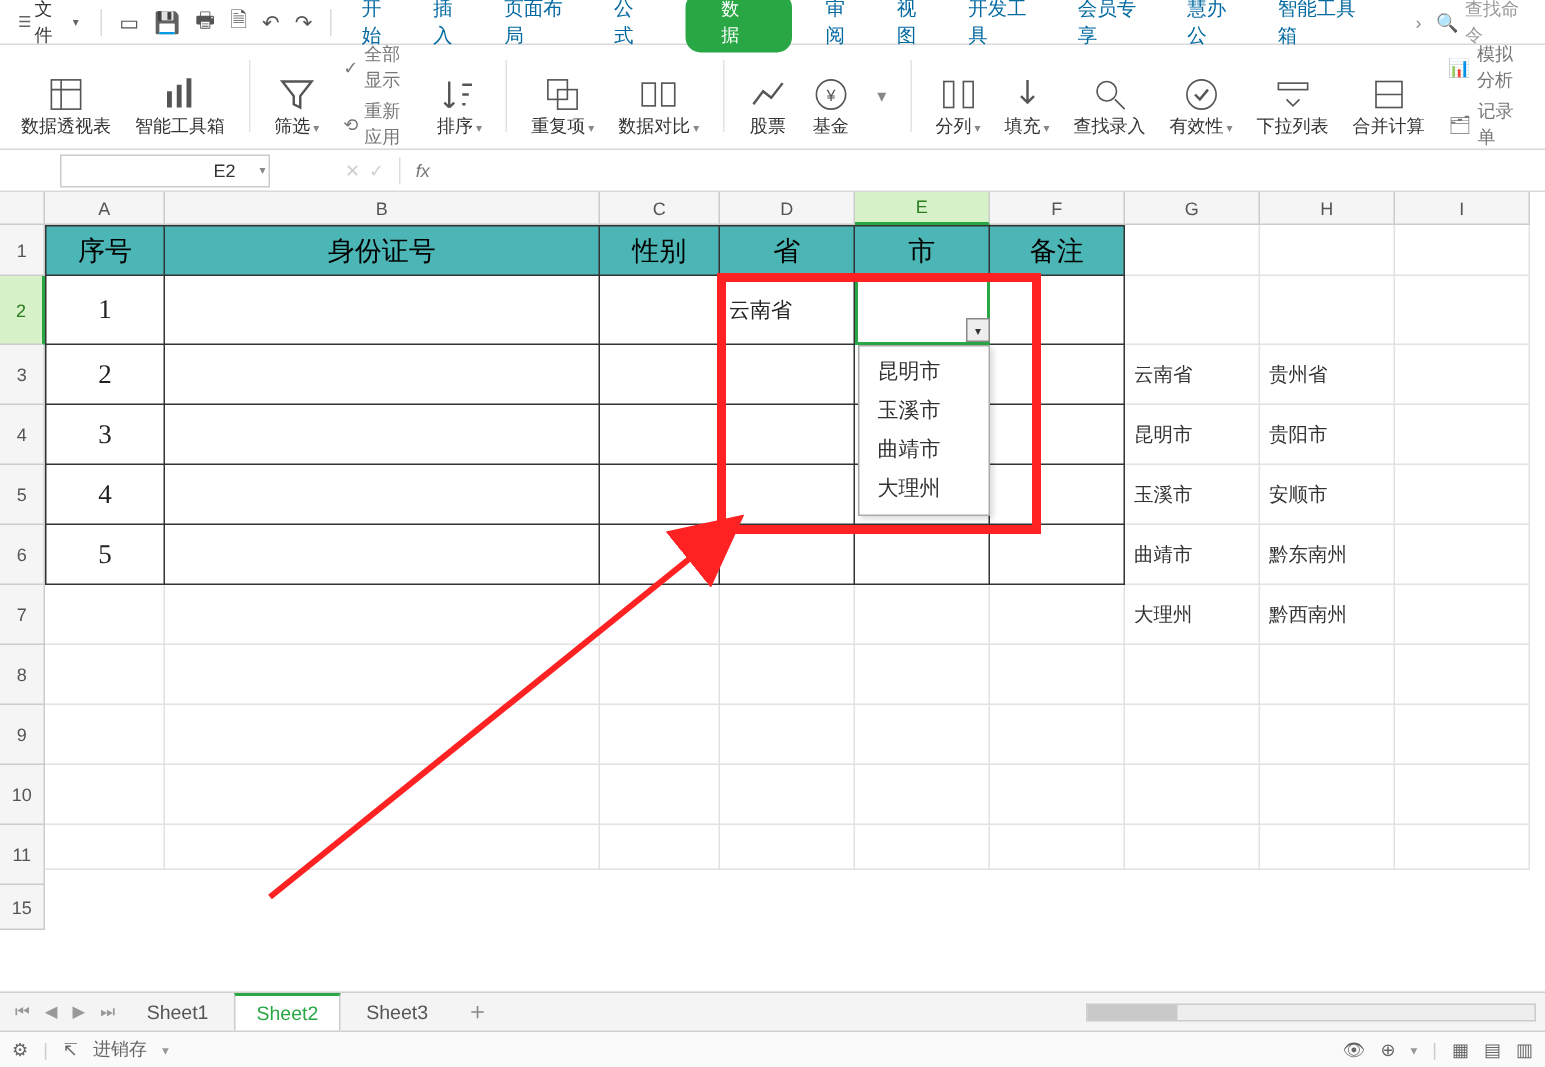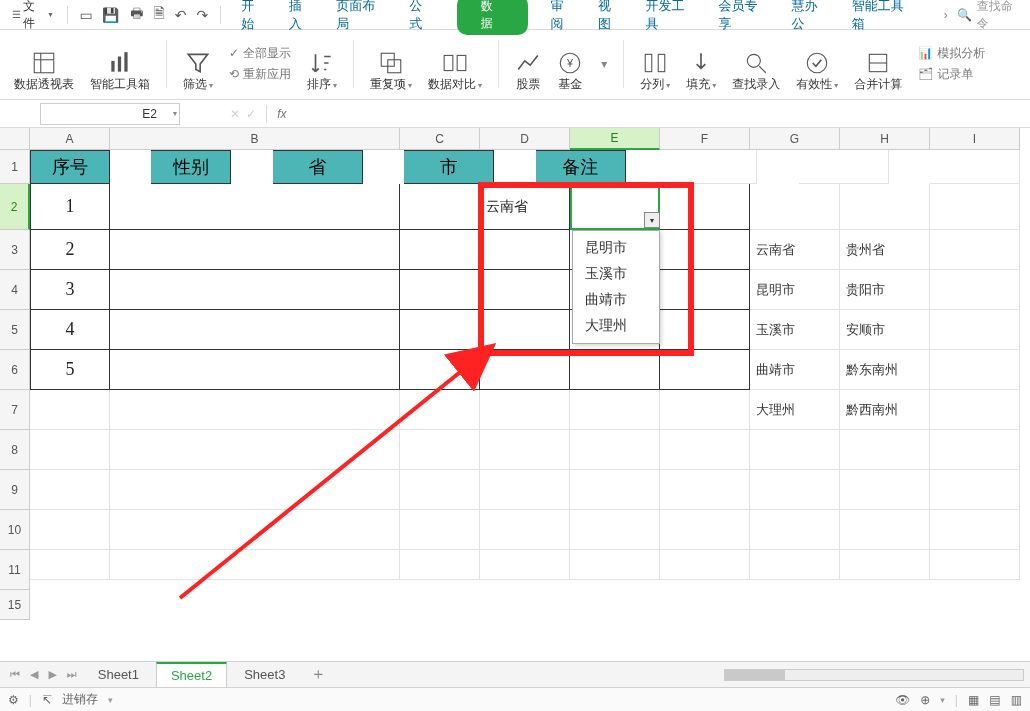--- a/index.html
+++ b/index.html
@@ -209,20 +209,27 @@
   </div>
   <div class="ribgrp">
     <svg class="big-ico" viewBox="0 0 24 24">
         <circle cx="12" cy="12" r="9" fill="none" stroke="#555"></circle>
         <path d="M8 12l3 3 5-6" stroke="#555" fill="none" stroke-width="1.5"></path>
       </svg>
     <span class="rlbl"><span>有效性</span><span class="caret">▾</span></span>
   </div>
   <div class="ribgrp">
     <svg class="big-ico" viewBox="0 0 24 24">
+        <rect x="3" y="5" width="18" height="4" fill="none" stroke="#555"></rect>
+        <path d="M8 15l4 4 4-4" stroke="#555" fill="none"></path>
+      </svg>
+    <span class="rlbl">下拉列表</span>
+  </div>
+  <div class="ribgrp">
+    <svg class="big-ico" viewBox="0 0 24 24">
         <rect x="4" y="4" width="16" height="16" fill="none" stroke="#555"></rect>
         <line x1="4" y1="12" x2="20" y2="12" stroke="#555"></line>
       </svg>
     <span class="rlbl">合并计算</span>
   </div>
   <div class="ribgrp small" style="align-items:flex-start;">
     <div class="line">
         <span>📊</span>
         <span>模拟分析</span>
       </div>
@@ -273,20 +280,21 @@
     <div class="rowh" style="height:40px">9</div>
     <div class="rowh" style="height:40px">10</div>
     <div class="rowh" style="height:40px">11</div>
     <div class="rowh" style="height:30px">15</div>
   </div>
 
   <div class="cells">
 
     <div class="crow" style="height:34px">
       <div class="cell hdrcell" style="width:80px;border-left:1px solid #333;">序号</div>
+      <div class="cell hdrcell" style="width:290px">身份证号</div>
       <div class="cell hdrcell" style="width:80px">性别</div>
       <div class="cell hdrcell" style="width:90px">省</div>
       <div class="cell hdrcell" style="width:90px">市</div>
       <div class="cell hdrcell" style="width:90px">备注</div>
       <div class="cell" style="width:90px"></div>
       <div class="cell" style="width:90px"></div>
       <div class="cell" style="width:90px"></div>
     </div>
 
     <div class="crow" style="height:46px">

